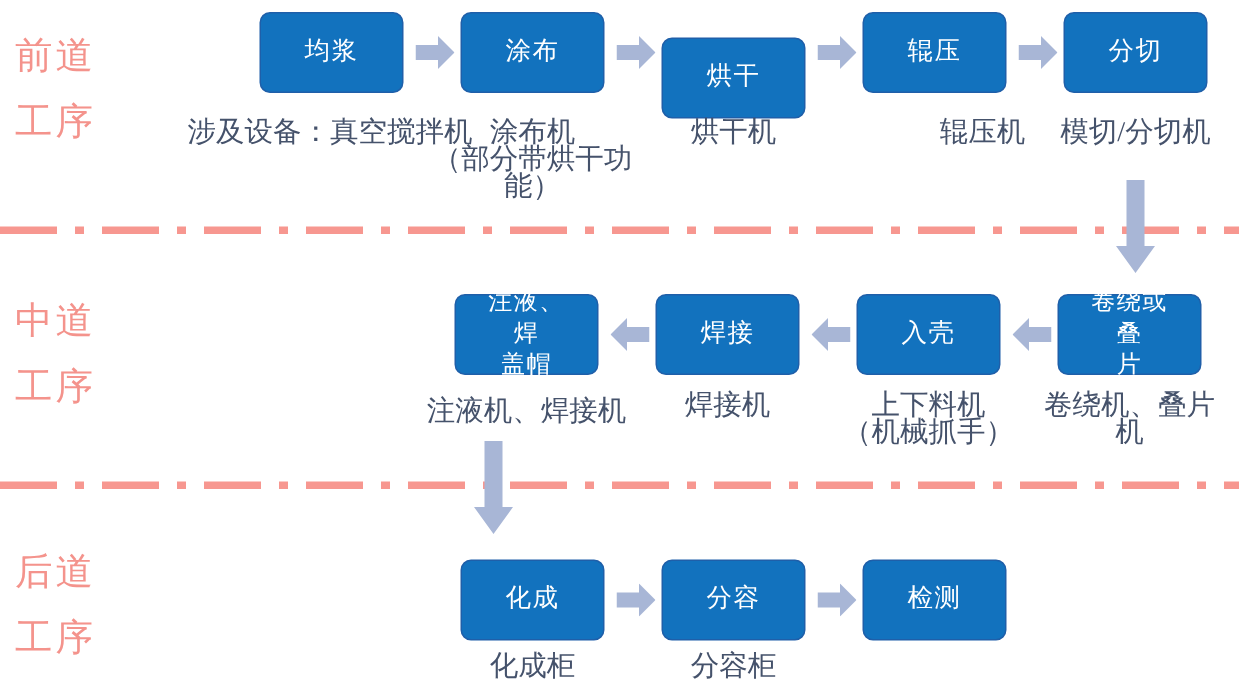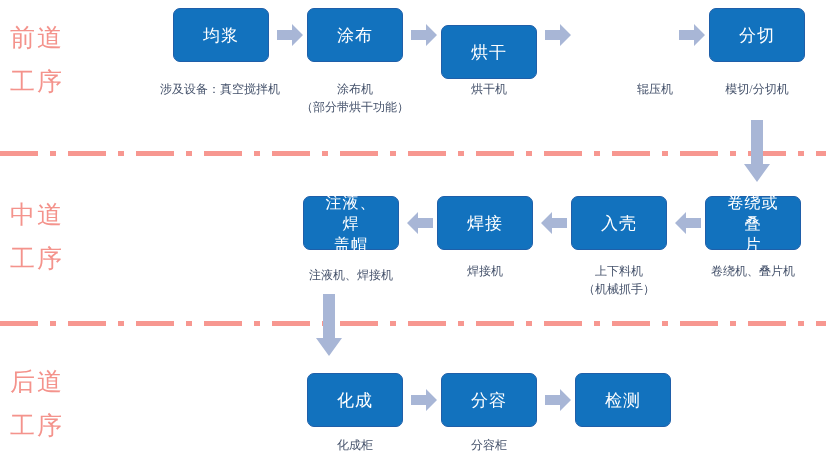--- a/index.html
+++ b/index.html
@@ -50,31 +50,31 @@
     border: 1.5px solid #1F5FA9;
     border-radius: 7px;
     color: #ffffff;
     display: flex;
     align-items: center;
     justify-content: center;
     text-align: center;
     font-size: 17px;
     line-height: 21px;
     letter-spacing: 1px;
-    font-family: Liberation Sans, sans-serif;
+    font-family: Liberation Mono, monospace;
     box-sizing: border-box;
     white-space: pre-line;
     padding: 0 19px;
   }
 
   
   .caption {
     position: absolute;
     color: #45526B;
-    font-size: 12px;
+    font-size: 19px;
     line-height: 18px;
     text-align: center;
     font-family: "Liberation Serif", "DejaVu Serif", serif;
     white-space: pre-line;
   }
 
   
   .arrow-h {
     position: absolute;
     width: 26px;
@@ -124,20 +124,21 @@
   </div>
 
   <div class="box" style="left:441px; top:25px; width:96px; height:54px;">烘干</div>
 
   <div class="arrow-h" style="left:545px; top:24px;">
     <svg viewBox="0 0 26 22">
         <path d="M0 6 H15 V0 L26 11 L15 22 V16 H0 Z" fill="#A8B6D6"></path>
       </svg>
   </div>
 
+  <div class="box" style="left:575px; top:8px; width:96px; height:54px;">辊压</div>
 
   <div class="arrow-h" style="left:679px; top:24px;">
     <svg viewBox="0 0 26 22">
         <path d="M0 6 H15 V0 L26 11 L15 22 V16 H0 Z" fill="#A8B6D6"></path>
       </svg>
   </div>
 
   <div class="box" style="left:709px; top:8px; width:96px; height:54px;">分切</div>
 
   <div class="caption" style="left:75px; top:80px; width:290px;">涉及设备：真空搅拌机</div>

